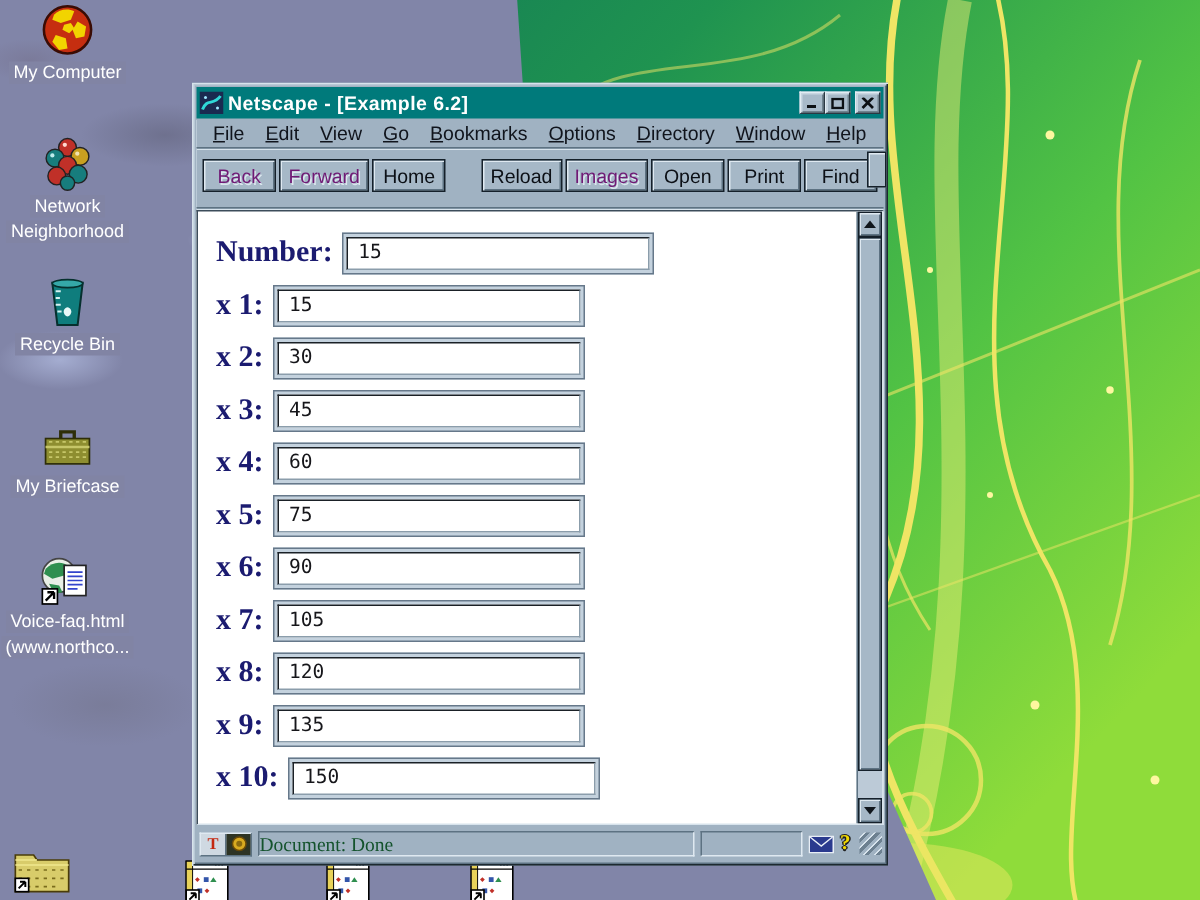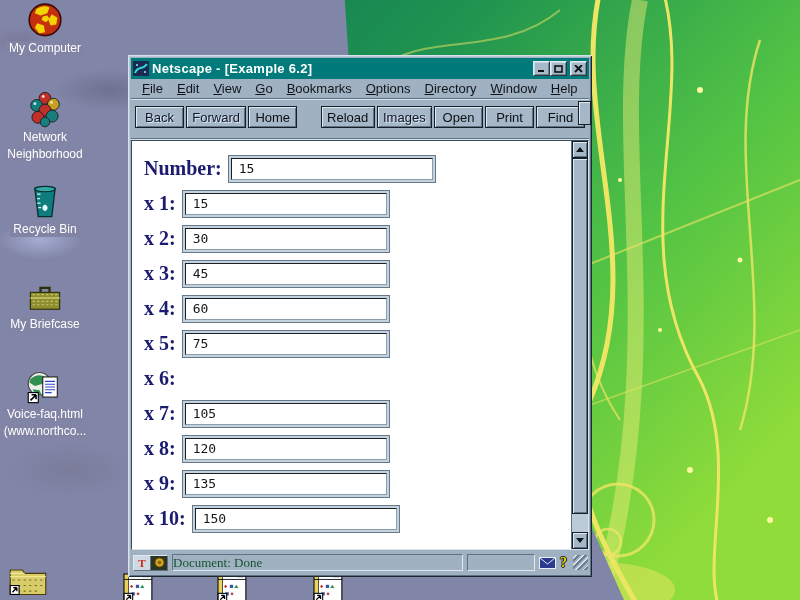--- a/index.html
+++ b/index.html
@@ -48,21 +48,21 @@
     font-size:13px;color:#10141c;border-bottom:1px solid #5d7282;box-shadow:0 1px 0 #d7e3ec;}
   .menu-item{padding:0 7px;}
   .menu-item .mn{text-decoration:underline;}
 
   .toolbar{height:32px;min-height:32px;display:flex;align-items:center;padding:2px 4px 5px;
     gap:2px;border-bottom:1px solid #5d7282;box-shadow:0 1px 0 #d7e3ec;position:relative;}
   .tb-btn{height:22px;min-width:49px;background:#a6b8c7;border:1px solid #15202a;
     box-shadow:inset 1px 1px 0 #dfe9f1, inset -1px -1px 0 #5d7282;
     font-size:13px;color:#0c1016;display:flex;align-items:center;justify-content:center;
     padding:0 6px;font-family:"Liberation Sans",sans-serif;}
-  .tb-btn.disabled{color:#0f172a;text-shadow:1px 1px 0 #dce6ee;}
+  .tb-btn.disabled{color:#701a75;text-shadow:1px 1px 0 #dce6ee;}
   .tb-gap{width:20px;}
   .tb-stub{position:absolute;right:-2px;top:2px;width:11px;height:22px;background:#a6b8c7;
     border:1px solid #15202a;box-shadow:inset 1px 1px 0 #dfe9f1;}
 
   .content{flex:1;background:#fff;position:relative;overflow:hidden;margin:1px 0;
     border:1px solid;border-color:#3c4c5a #d7e3ec #d7e3ec #3c4c5a;
     padding:13px 0 0 12px;box-sizing:border-box;}
   .row{display:flex;align-items:center;margin-bottom:6px;height:29px;}
   .row-label{font-family:"Liberation Serif",serif;font-size:20px;color:#1b1b70;
     margin-right:6px;white-space:pre;font-weight:bold;}
@@ -331,20 +331,21 @@
           <div class="row">
             <span class="row-label">x 4:</span>
             <div class="field"><input type="text" value="60" style=""></div>
           </div>
           <div class="row">
             <span class="row-label">x 5:</span>
             <div class="field"><input type="text" value="75" style=""></div>
           </div>
           <div class="row">
             <span class="row-label">x 6:</span>
+            <div class="field"><input type="text" value="90" style=""></div>
           </div>
           <div class="row">
             <span class="row-label">x 7:</span>
             <div class="field"><input type="text" value="105" style=""></div>
           </div>
           <div class="row">
             <span class="row-label">x 8:</span>
             <div class="field"><input type="text" value="120" style=""></div>
           </div>
           <div class="row">

